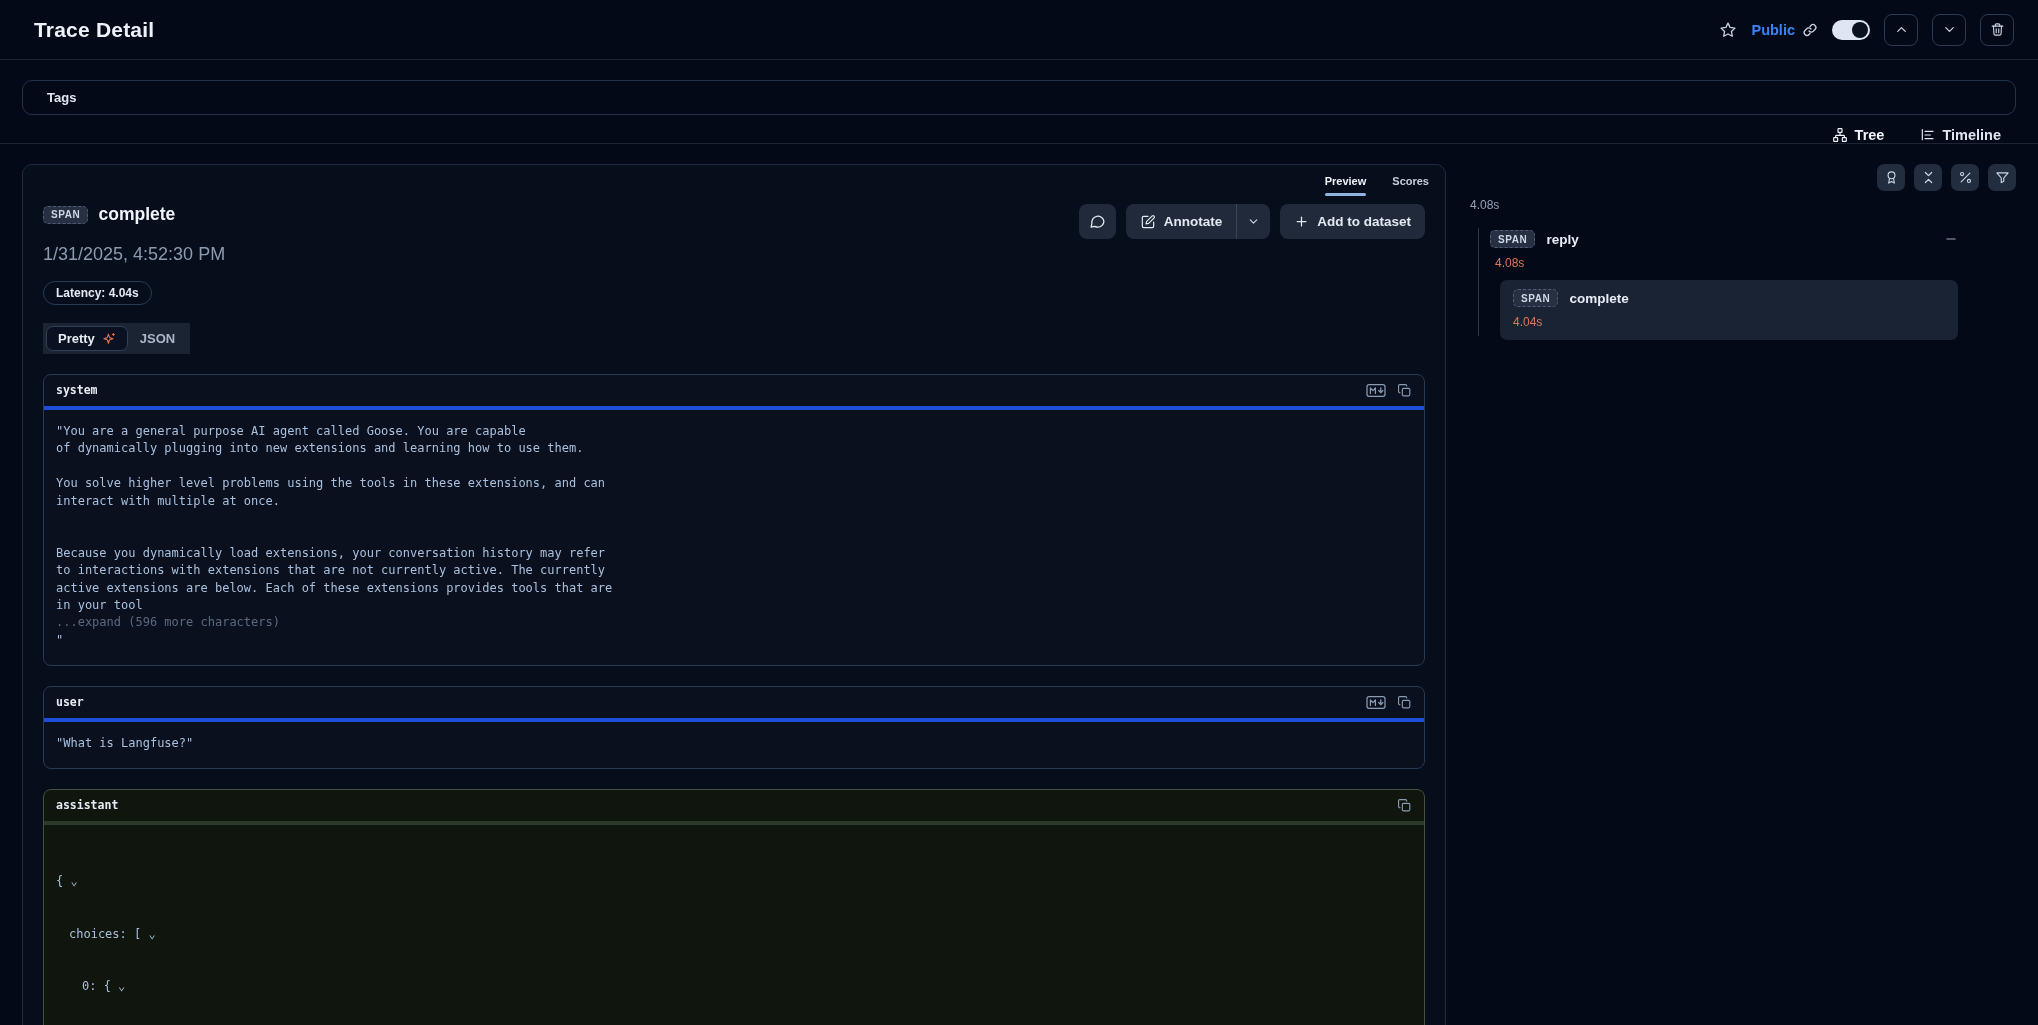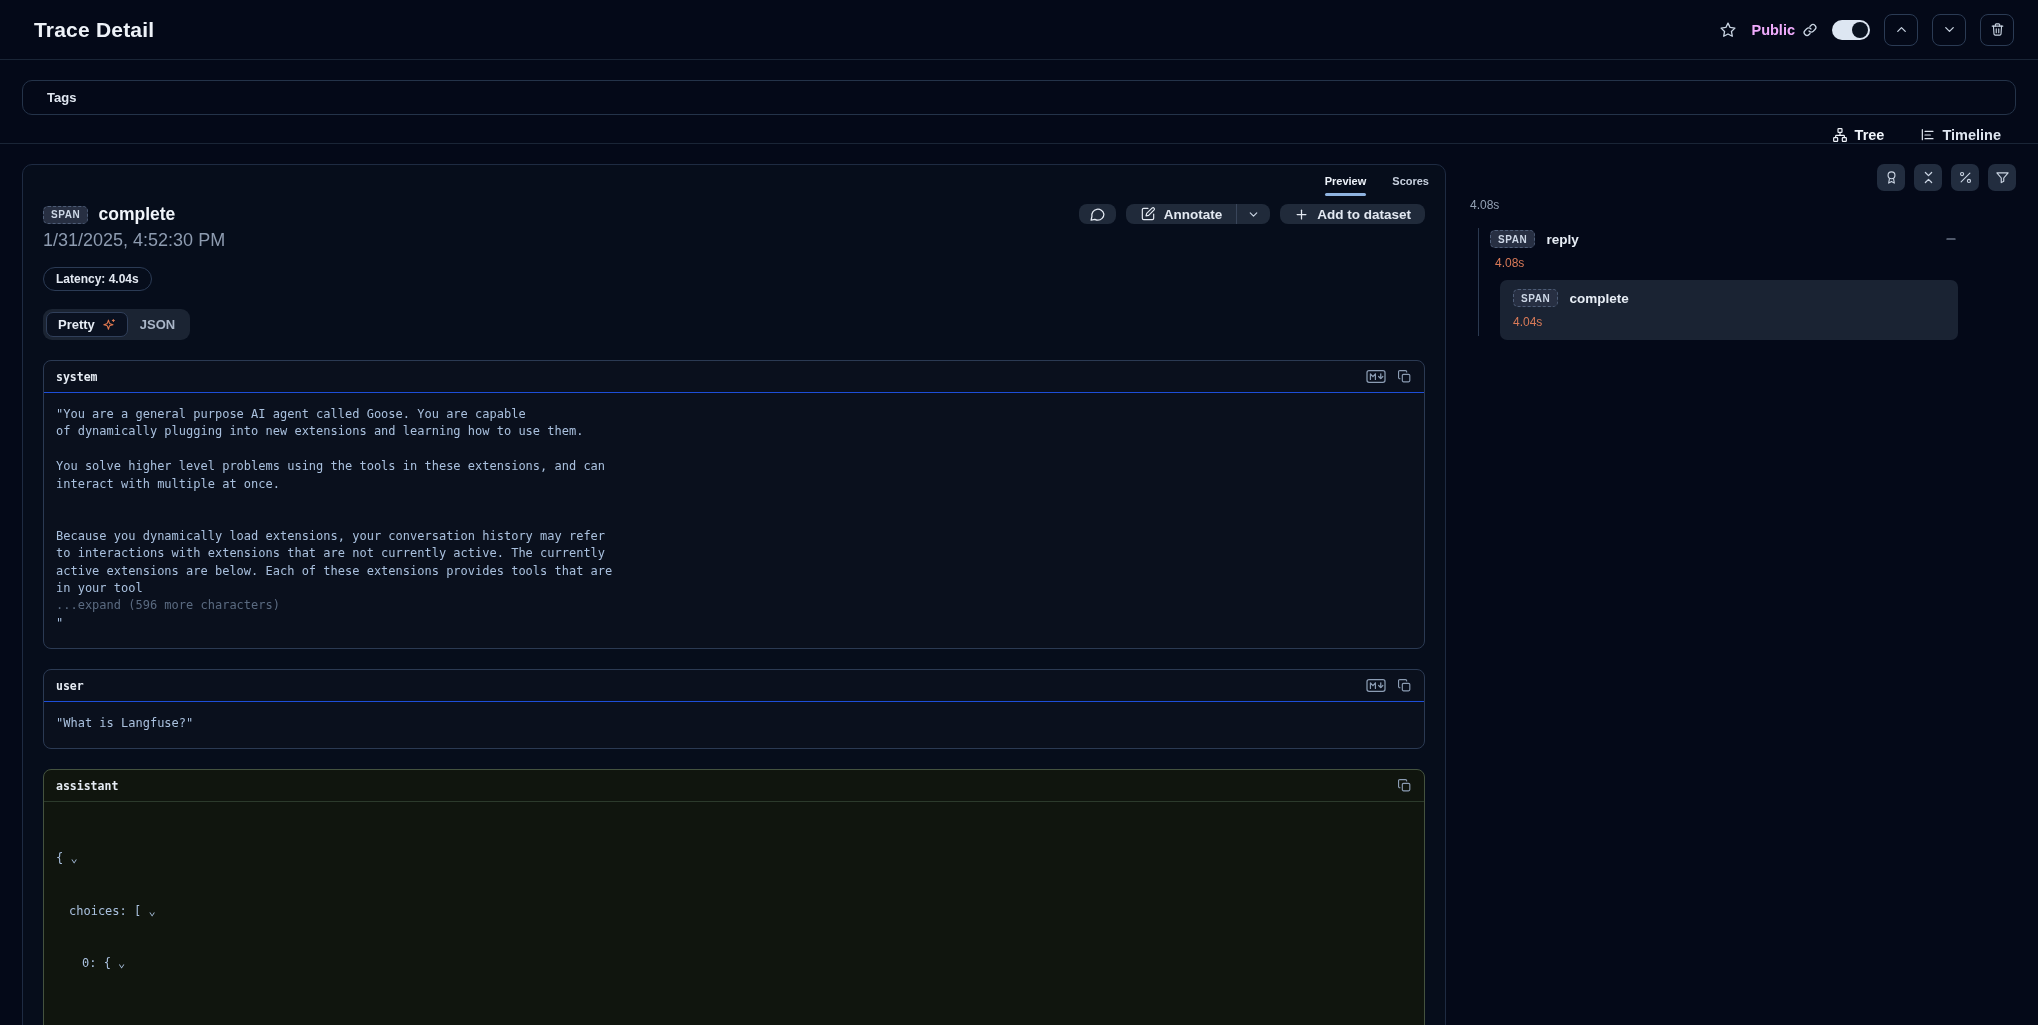--- a/index.html
+++ b/index.html
@@ -10,21 +10,21 @@
     font-family:"Liberation Sans", sans-serif;
   }
   svg { display:block; }
 
   
   .topbar { display:flex; justify-content:space-between; align-items:center;
     height:60px; padding:0 24px 0 34px; border-bottom:1px solid #1a2536; }
   .page-title { font-size:21px; font-weight:700; color:#eef2f8; letter-spacing:.2px; }
   .topbar-right { display:flex; align-items:center; gap:14px; }
   .plainbtn { background:none; border:none; padding:0; color:#c9d4e2; cursor:pointer; display:flex; align-items:center; }
-  .public-group { display:flex; align-items:center; gap:7px; font-size:14.5px; font-weight:700; color:#f0abfc; }
+  .public-group { display:flex; align-items:center; gap:7px; font-size:14.5px; font-weight:700; color:#3b82f6; }
   .toggle { width:38px; height:20px; border-radius:999px; background:#dde6f2; position:relative; cursor:pointer; }
   .toggle .knob { position:absolute; right:2px; top:2px; width:16px; height:16px; border-radius:50%; background:#0a1220; }
   .outbtn { width:34px; height:32px; border:1px solid #2b3b54; border-radius:8px; background:transparent;
     display:flex; align-items:center; justify-content:center; color:#c9d4e2; cursor:pointer; }
 
   
   .tagsbar { margin:20px 22px 0; border:1px solid #243349; border-radius:10px;
     padding:9px 24px; font-size:13px; font-weight:700; color:#dfe6f0; }
 
   
@@ -52,40 +52,40 @@
   
   .span-header { display:flex; justify-content:space-between; align-items:flex-start; padding:8px 20px 0; }
   .span-title { display:flex; align-items:center; gap:10px; }
   .badge { font-size:10px; font-weight:700; letter-spacing:.6px; color:#cdd7e6;
     background:#272f42; border:1px dashed #4e5d77; border-radius:5px; padding:2.5px 7px; white-space:nowrap; }
   .span-name { font-size:17.5px; font-weight:700; color:#f0f4fa; }
   .timestamp { font-size:18px; color:#8d9bb0; padding:5px 20px 0; }
   .hdr-actions { display:flex; gap:10px; }
   .btn { background:#202a3a; border:none; border-radius:8px; color:#e3e9f2;
     font-size:13.5px; font-weight:600; display:flex; align-items:center; gap:8px;
-    padding:0 14px; height:20px; cursor:pointer; font-family:inherit; }
+    padding:0 14px; height:35px; cursor:pointer; font-family:inherit; }
   .btn.icon-only { width:37px; padding:0; justify-content:center; }
   .split { display:flex; align-items:stretch; background:#202a3a; border-radius:8px; overflow:hidden; }
   .split .btn { background:transparent; border-radius:0; }
   .split .chev { display:flex; align-items:center; padding:0 10px; border-left:1px solid #39455a; color:#c9d4e2; cursor:pointer; }
 
   .latency-pill { display:inline-block; margin:16px 20px 0; border:1px solid #2b3b55; border-radius:999px;
     padding:4px 12px; font-size:12px; font-weight:700; color:#e3e9f2; }
 
   .format-toggle { display:flex; width:max-content; margin:18px 20px 0; background:#1b2433;
-    border-radius:9px; padding:3px; }
+    border-radius:0; padding:3px; }
   .seg { display:flex; align-items:center; gap:7px; font-size:13px; font-weight:600;
     padding:5px 12px; border-radius:7px; color:#aab6c8; cursor:pointer; }
   .seg.active { background:#0a1120; border:1px solid #303f5a; color:#e8eef6; padding:4px 11px; }
 
   
   .block { margin:20px 20px 0; border:1px solid #2b3a53; border-radius:8px; background:#0a101d; overflow:hidden; }
   .block.assistant { border-color:#44523f; background:#10150e; }
-  .block-header { display:flex; justify-content:space-between; align-items:flex-end;
-    padding:8px 12px; border-bottom:1px solid #1d4ed8; }
+  .block-header { display:flex; justify-content:space-between; align-items:flex-start;
+    padding:8px 12px; border-bottom:4px solid #1d4ed8; }
   .block.assistant .block-header { border-bottom-color:#2c3a2c; }
   .block-label { font-family:"DejaVu Sans Mono", monospace; font-size:11.5px; font-weight:700; color:#e6ecf4; }
   .block-icons { display:flex; gap:11px; align-items:center; color:#8b9cb3; }
   .block-content { padding:13px 12px 16px; font-family:"DejaVu Sans Mono", monospace;
     font-size:12px; line-height:1.45; color:#a9c0de; white-space:pre-wrap; }
   .dim { color:#5a6a80; }
   .quote-close { color:#a9c0de; }
   .json-line { min-height:17.5px; white-space:pre-wrap; }
   .p0{padding-left:0} .p1{padding-left:13px} .p2{padding-left:26px}
 

